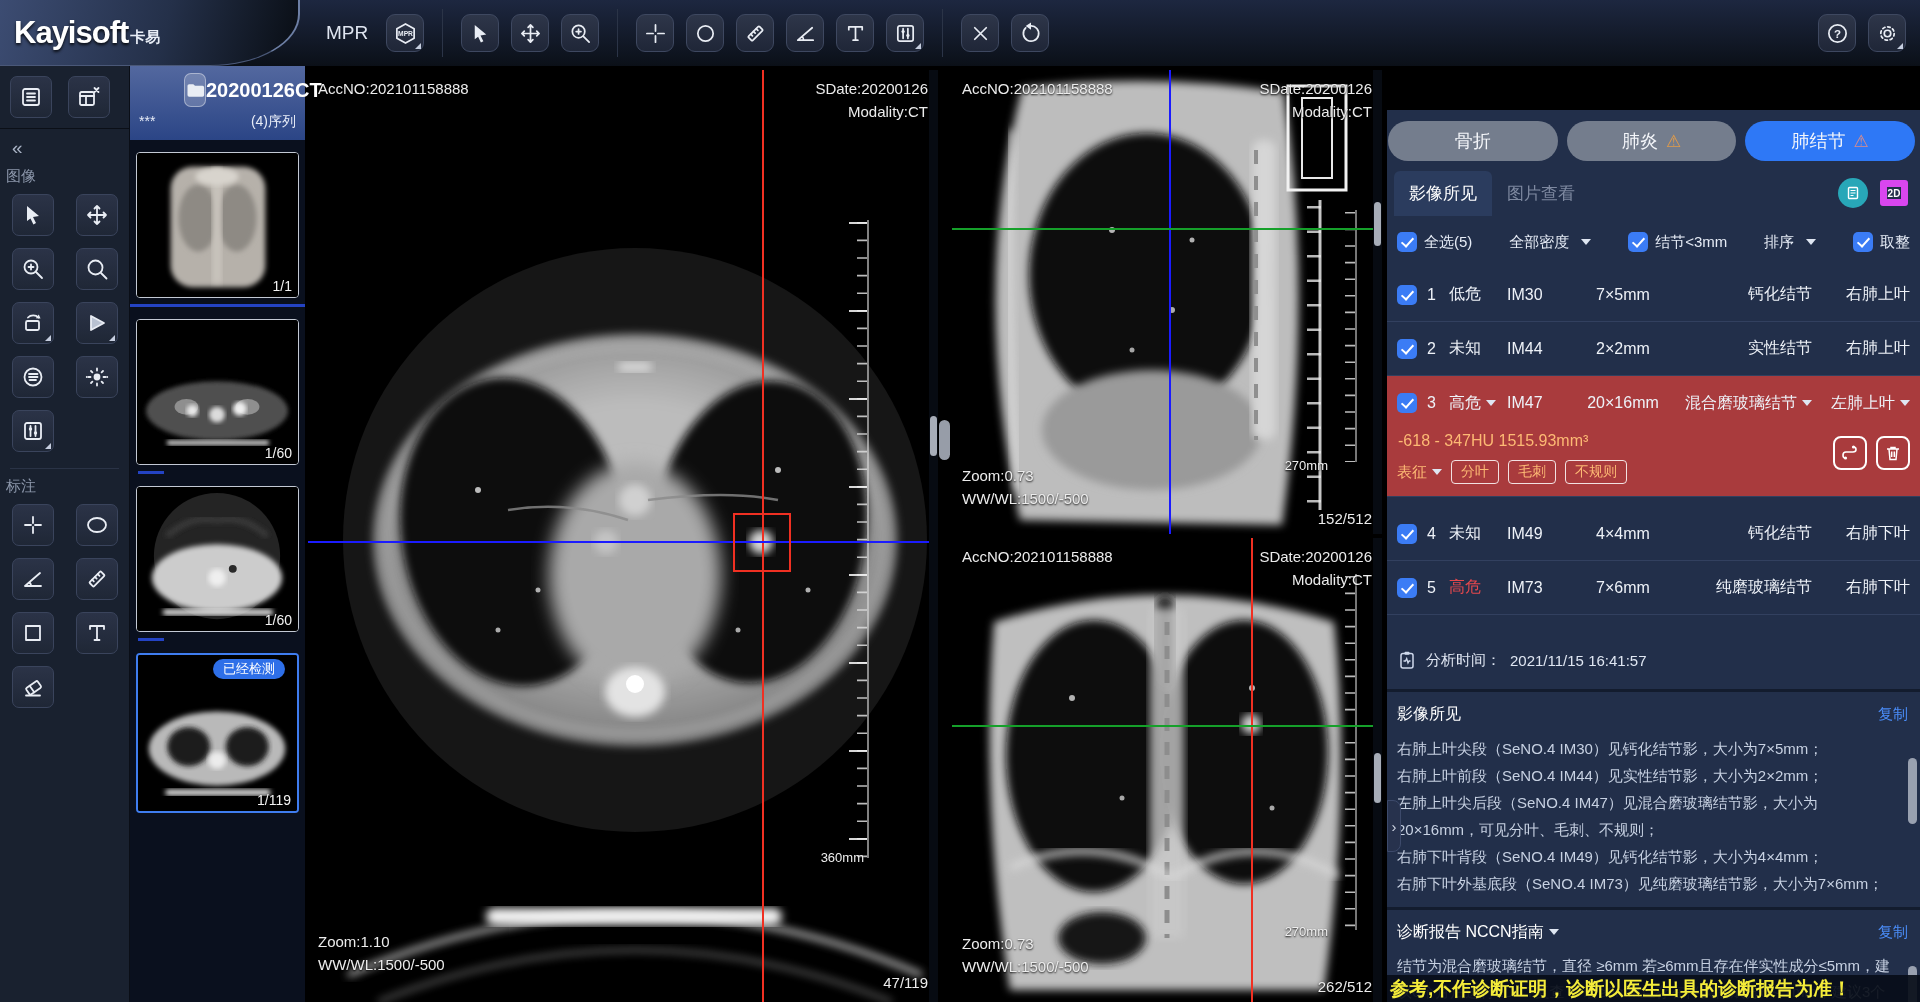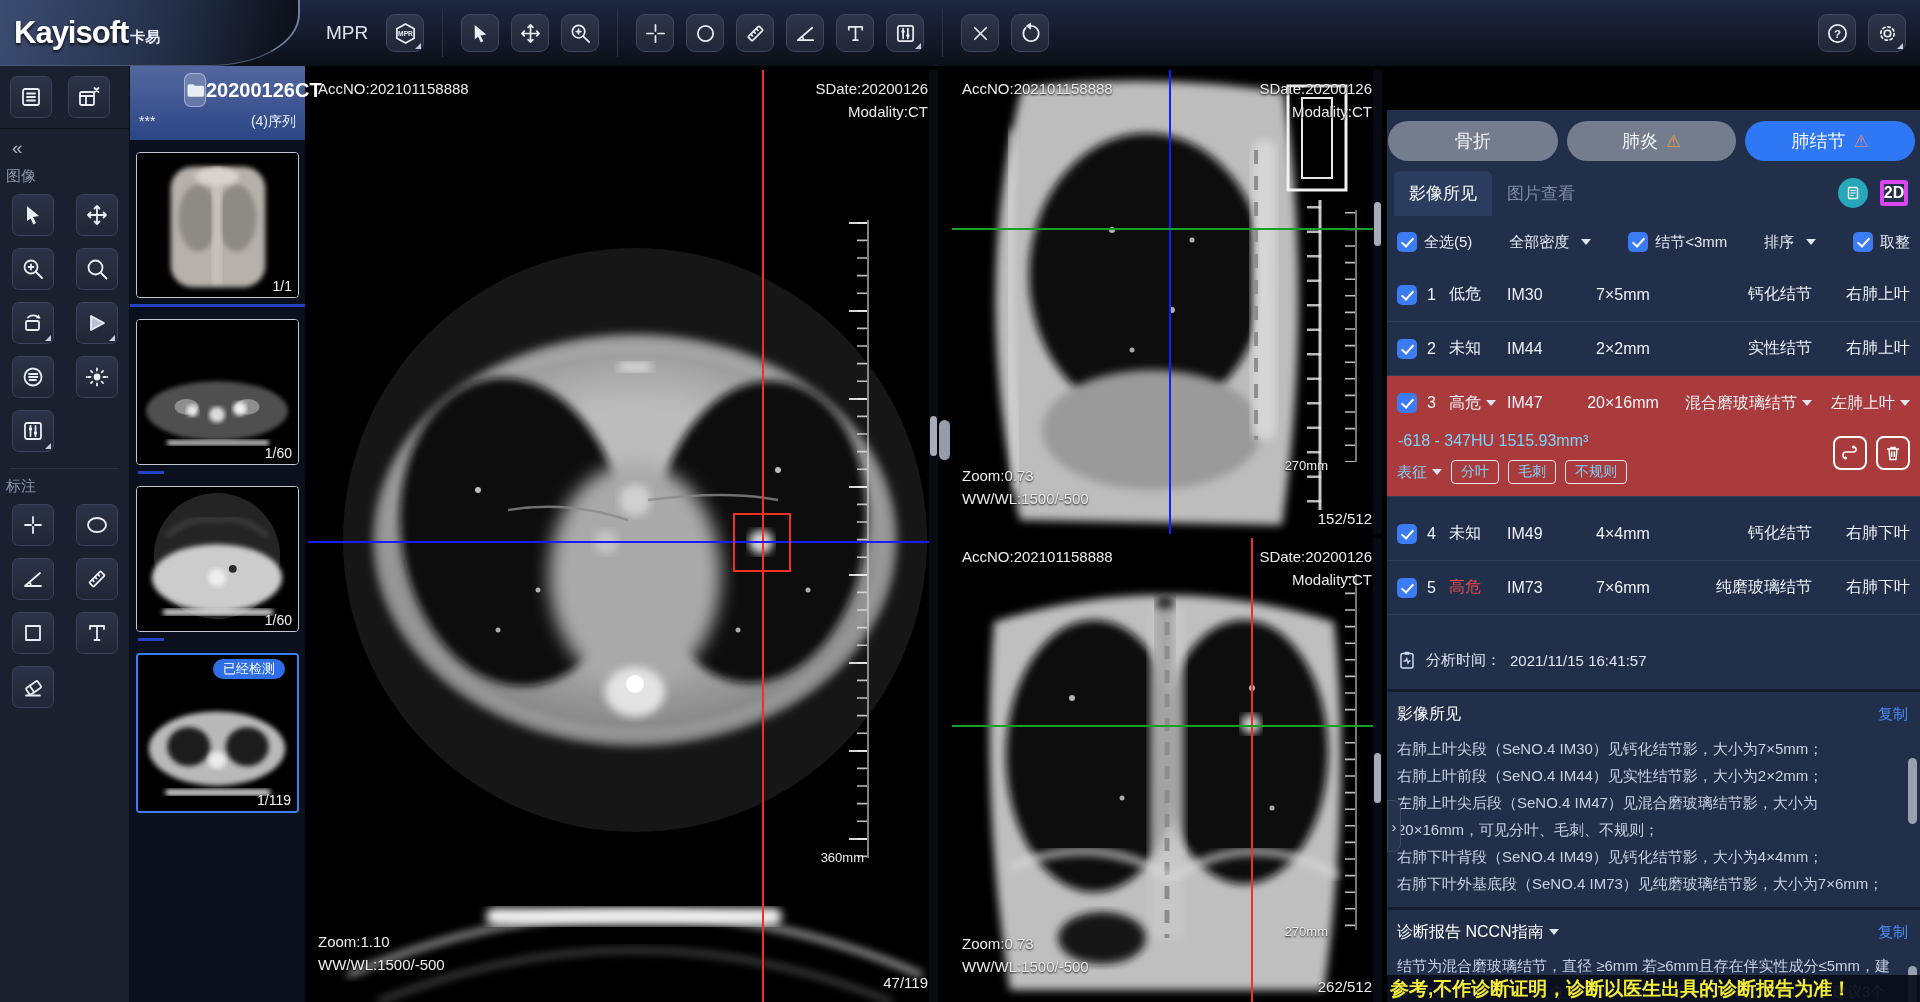--- a/index.html
+++ b/index.html
@@ -89,39 +89,39 @@
   .mode.active { background:#2e78f6; }
   .warn-orange { color:#e09b4a; font-size:17px; }
   .warn-rose { color:#d98c8c; font-size:17px; }
   .tabs { display:flex; align-items:center; height:46px; padding:0 12px 0 7px; }
   .tab { font-size:17px; color:#7e89a0; padding:11px 15px; }
   .tab.active { background:#2b3c5e; color:#fff; border-radius:6px 6px 0 0; }
   .tab-icons { margin-left:auto; display:flex; align-items:center; gap:12px; }
   .report-bubble { width:30px; height:30px; border-radius:50%; background:#28a7b8;
     display:flex; align-items:center; justify-content:center; }
   .report-bubble svg { width:16px; height:16px; }
-  .twod-btn { width:28px; height:26px; border:4px solid #d946ef; border-radius:3px; color:#fff;
-    font-size:16px; font-weight:bold; display:flex; align-items:center; justify-content:center; }
+  .twod-btn { width:28px; height:26px; border:7px solid #d946ef; border-radius:3px; color:#fff;
+    font-size:10px; font-weight:bold; display:flex; align-items:center; justify-content:center; }
   .filters { display:flex; align-items:center; height:52px; padding:0 10px; font-size:15px;
     color:#e6ecf6; justify-content:space-between; }
   .fgroup { display:flex; align-items:center; gap:7px; }
   .cb { width:20px; height:20px; border-radius:5px; background:#3b7cf5; position:relative;
     display:inline-block; flex:0 0 auto; }
   .cb::after { content:""; position:absolute; left:6.5px; top:3px; width:5px; height:10px;
     border:solid #fff; border-width:0 2.4px 2.4px 0; transform:rotate(42deg); }
   .caret { display:inline-block; width:0; height:0; border-left:5px solid transparent;
     border-right:5px solid transparent; border-top:6px solid #dfe6f2; margin-left:5px; vertical-align:2px; }
   .nrow { display:grid; grid-template-columns:30px 22px 58px 66px 100px 1fr 98px;
     align-items:center; padding:0 10px; height:54px; border-bottom:1px solid #32405f;
     font-size:16px; color:#eef2f8; }
   .c-size { text-align:center; } .c-type { text-align:right; } .c-loc { text-align:right; }
   .risk-red { color:#e5484d; }
   .sel-block { background:#a93b3d; margin-bottom:10px; border-bottom:1px solid #32405f; }
   .sel-block .nrow { border-bottom:none; }
-  .sel-detail { position:relative; padding:0 10px 12px 10px; color:#7dd3fc; }
+  .sel-detail { position:relative; padding:0 10px 12px 10px; color:#fdba74; }
   .hu-line { font-size:16px; padding:2px 0 10px 1px; }
   .tag-row { display:flex; align-items:center; gap:9px; font-size:15px; }
   .chip { border:1px solid rgba(255,255,255,.85); border-radius:4px; padding:2px 9px; font-size:14px; }
   .sel-icons { position:absolute; right:10px; top:6px; display:flex; gap:9px; }
   .sel-ic { width:34px; height:34px; border:2px solid #fff; border-radius:8px;
     display:flex; align-items:center; justify-content:center; }
   .sel-ic svg { width:18px; height:18px; }
   .atime { display:flex; align-items:center; gap:9px; padding:0 10px; margin-top:30px;
     color:#dfe6f2; font-size:15px; height:30px; }
   .atime svg { width:20px; height:20px; }

